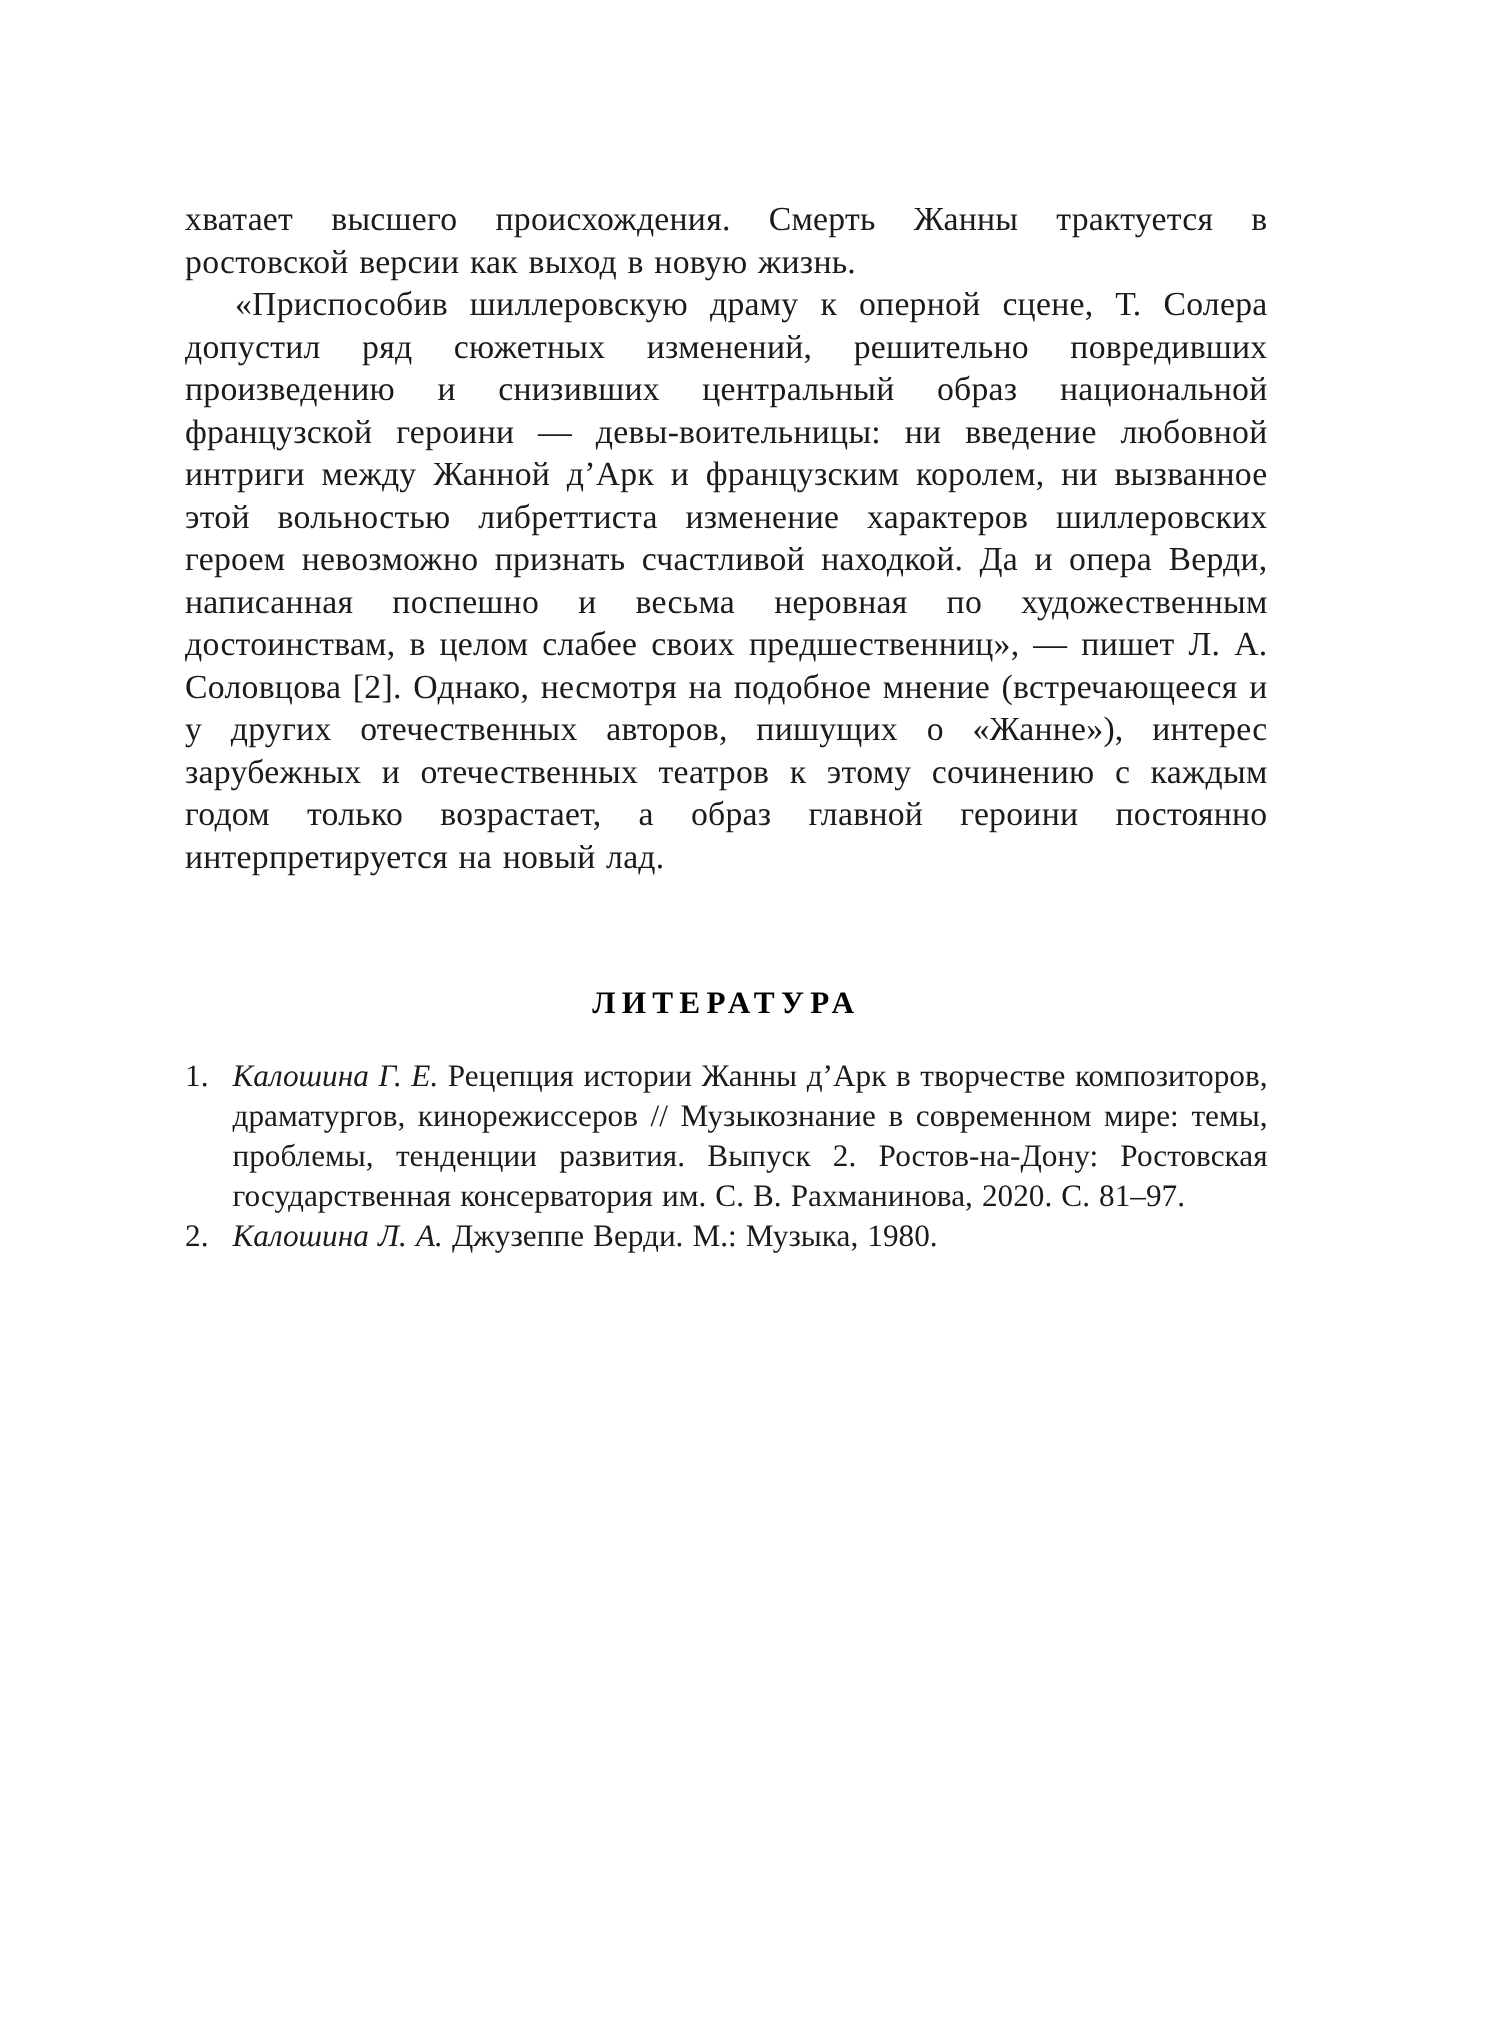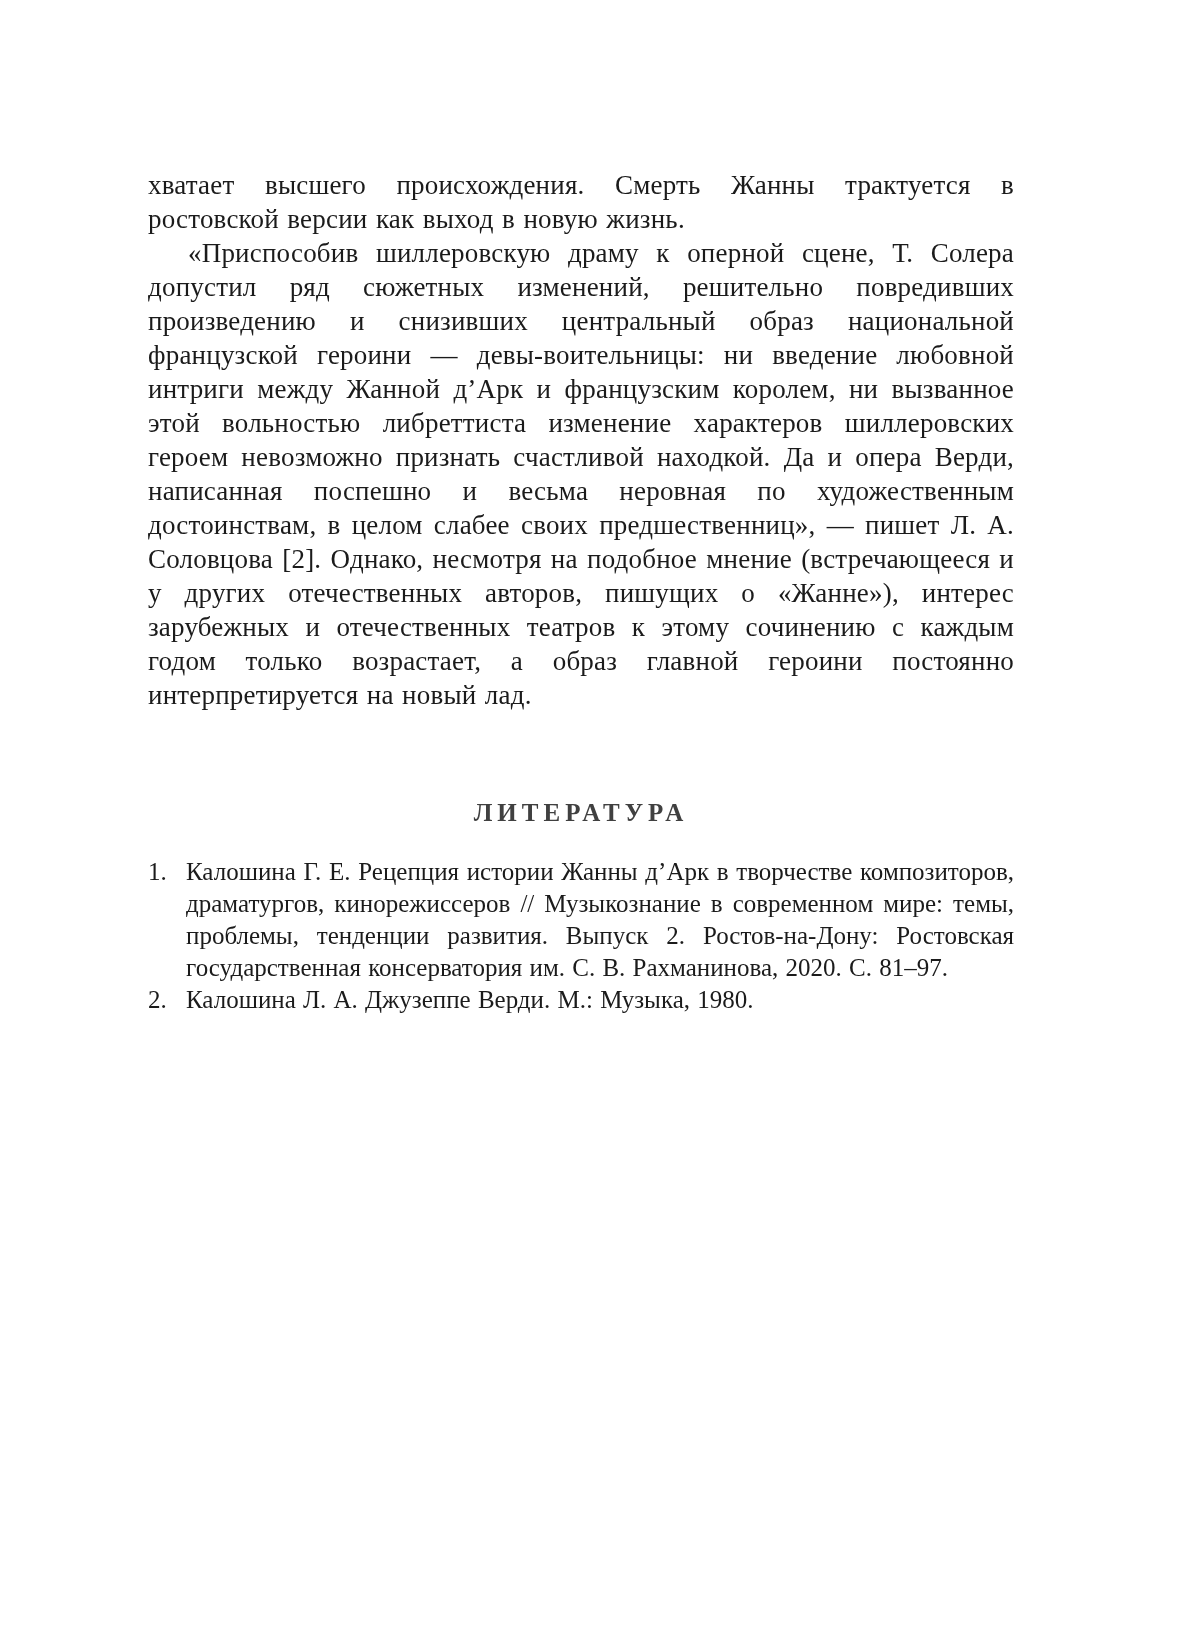--- a/index.html
+++ b/index.html
@@ -16,21 +16,21 @@
     .page {
       position: relative;
       width: 1200px;
       height: 1626px;
       background: #ffffff;
       overflow: hidden;
     }
     .text-block {
       position: absolute;
       left: 148px;
-      top: 168px;
+      top: 158px;
       width: 866px;
     }
     .body-text p {
       margin: 0;
       font-size: 27px;
       line-height: 34px;
       text-align: justify;
       text-indent: 40px;
       letter-spacing: 0.2px;
       word-spacing: 1.5px;
@@ -38,21 +38,21 @@
     .body-text p.no-indent {
       text-indent: 0;
     }
     .literature-heading {
       margin: 86px 0 28px 0;
       font-size: 25px;
       line-height: 30px;
       font-weight: bold;
       text-align: center;
       letter-spacing: 5px;
-      color: #404040;
+      color: #000000;
     }
     .references {
       margin: 0;
       padding: 0;
       list-style: none;
       font-size: 25px;
       line-height: 32px;
     }
     .reference {
       display: flex;
@@ -60,20 +60,21 @@
     }
     .ref-number {
       flex: 0 0 38px;
     }
     .ref-body {
       flex: 1;
       text-align: justify;
       word-spacing: 1px;
     }
     .ref-author {
+      font-style: italic;
     }
   </style>
 </head>
 <body>
 
 <div class="page">
   <div class="text-block">
 
     <div class="body-text">
       <p class="no-indent">хватает высшего происхождения. Смерть Жанны трактуется в ростовской версии как выход в новую жизнь.</p>

